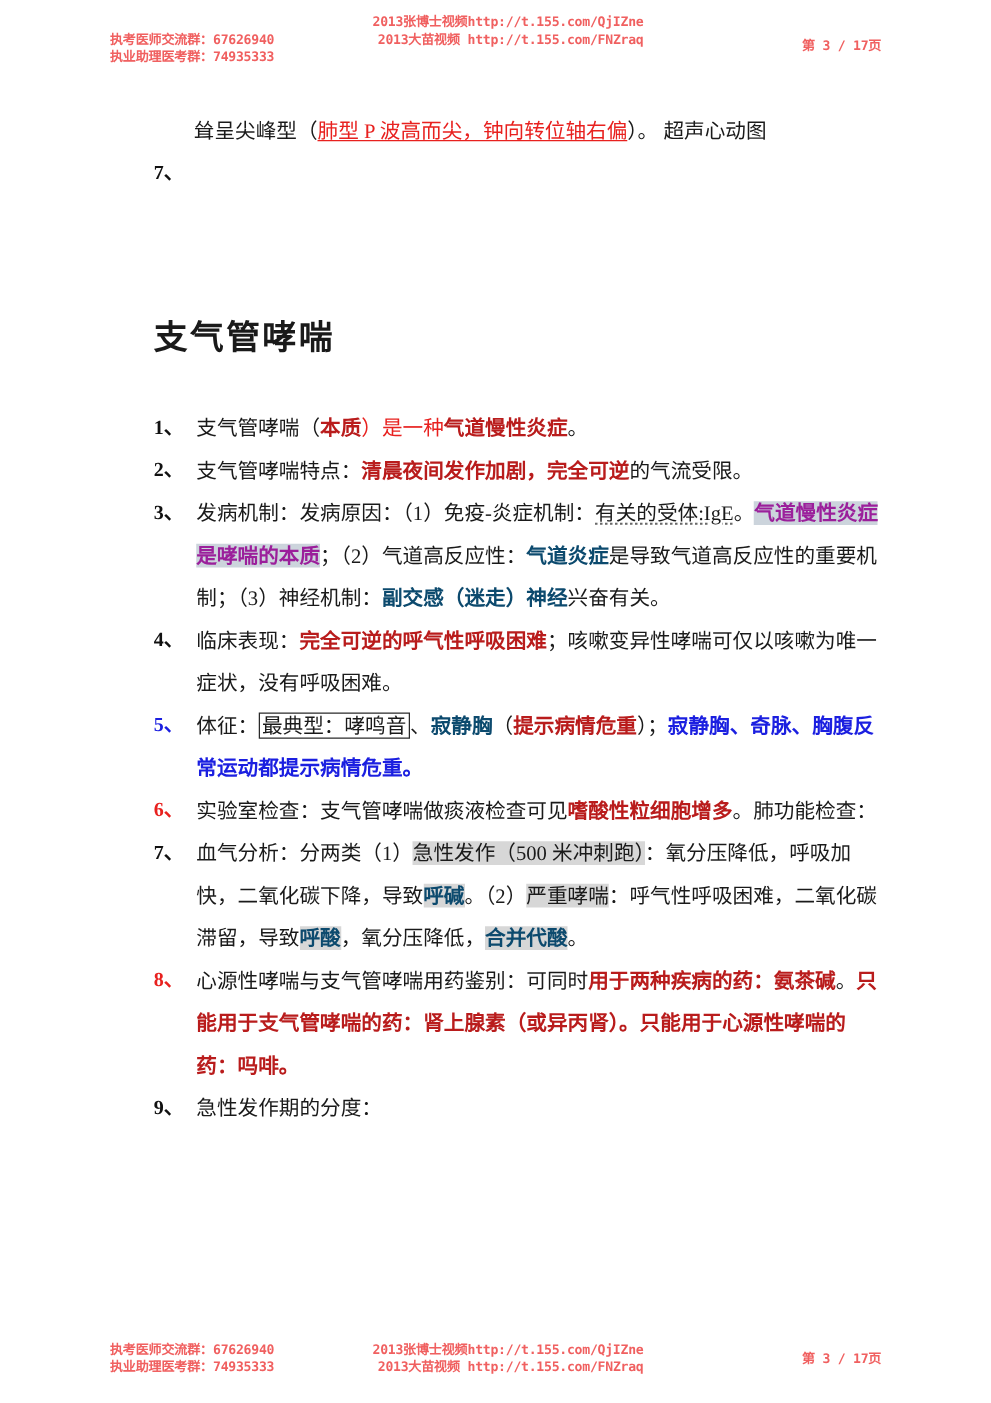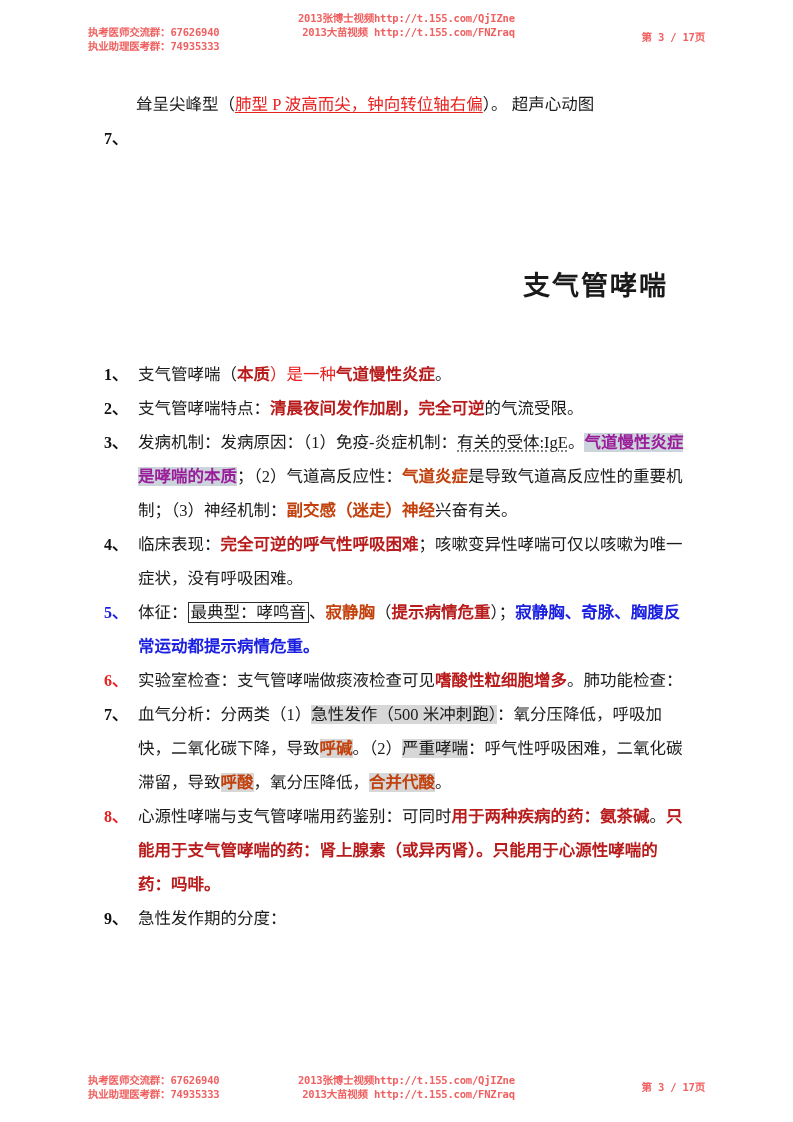--- a/index.html
+++ b/index.html
@@ -63,21 +63,21 @@
     position: absolute;
     right: 0;
     top: 19px;
     white-space: nowrap;
   }
   .banner-footer .banner-right { top: 13px; }
 
   
   .doc {
     position: absolute;
-    left: 104px;
+    left: 123px;
     top: 88px;
     width: 580px;
   }
 
   .lead-line {
     font-size: 16.5px;
     line-height: 34px;
     text-indent: 32px;
   }
 
@@ -96,37 +96,37 @@
     font-size: 16px;
     font-family: "Liberation Serif", "DejaVu Serif", serif;
   }
   .marker-red { color: #e8211f; }
   .marker-blue { color: #1b1fe0; }
   .marker-black { color: #111111; }
 
   .para-hang { padding-left: 34px; }
 
   .title {
-    text-align: right;
+    text-align: left;
     font-size: 27px;
     font-weight: 700;
     line-height: 40px;
-    margin: 16px;
+    margin: 0;
     letter-spacing: 2px;
     font-family: "Liberation Serif", "DejaVu Serif", serif;
   }
 
   .spacer-top { height: 128px; }
   .spacer-title { height: 36px; }
 
   
   .red        { color: #e8211f; }
   .red-b      { color: #b91c1c; font-weight: 700; }
   .blue-b     { color: #1b1fe0; font-weight: 700; }
-  .bk-b       { font-weight: 700; color: #c2410c; }
+  .bk-b       { font-weight: 700; color: #0c4a6e; }
   .purple-b   { color: #9b1f9b; font-weight: 700; }
   .u-red      { color: #e8211f; text-decoration: underline;
                 text-decoration-color: #e8211f; text-underline-offset: 2px; }
   .u-wavy     { text-decoration: underline; text-decoration-style: dotted;
                 text-decoration-color: #6a6a6a; text-underline-offset: 3px; }
 
   .hl-gray    { background: #d7d7d7; }
   .hl-gray-l  { background: #dcdcdc; }
   .hl-blue    { background: #ccd4dc; }
 

